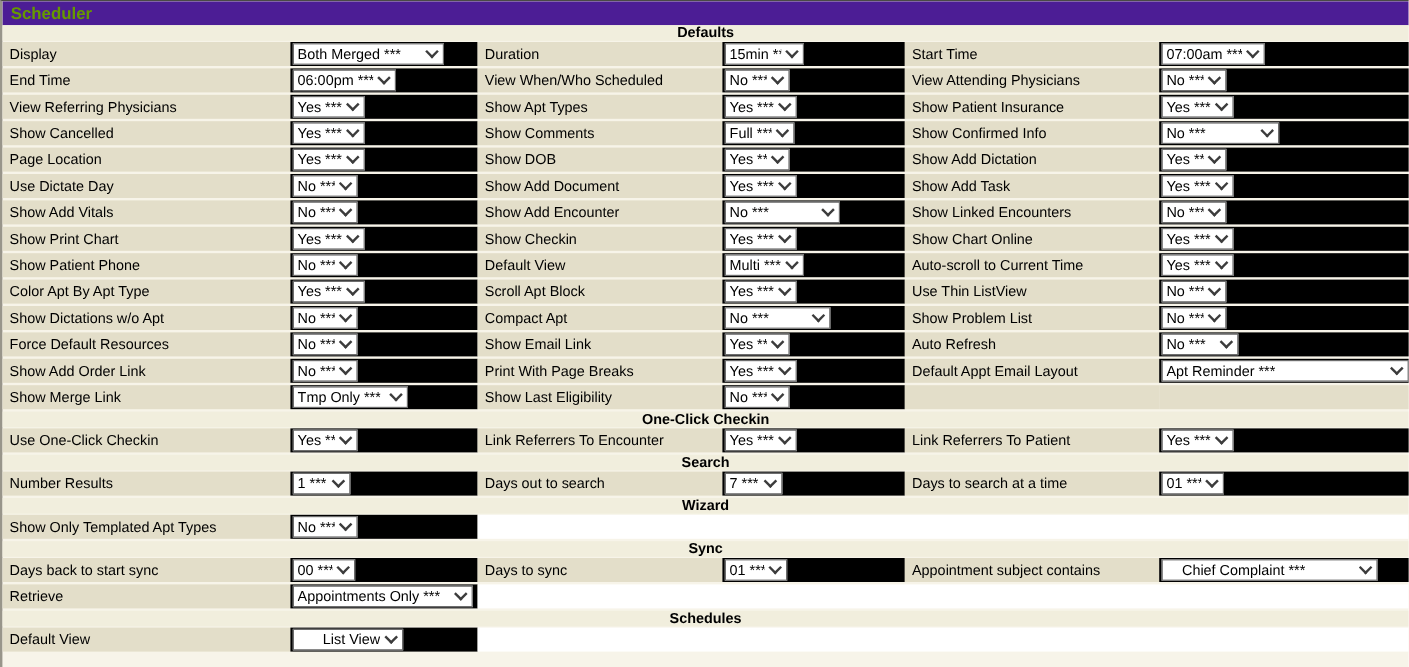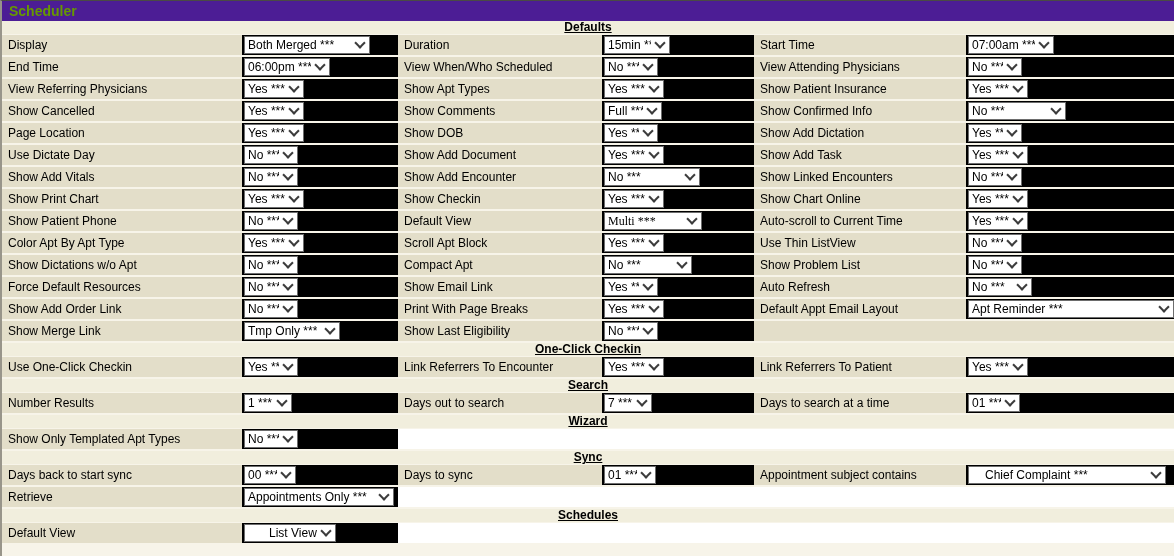--- a/index.html
+++ b/index.html
@@ -9,21 +9,21 @@
     border-top:1px solid #4a4a45;border-left:2px solid #98958a;
     font-family:"Liberation Sans",sans-serif;color:#000;
   }
   .title-bar{height:20px;background:#4c1d95;}
   .title-bar span{
     display:inline-block;padding:2px 0 0 7px;
     font-size:14px;font-weight:bold;color:#669900;
   }
   .sec-hdr{
     height:13px;line-height:13px;margin-bottom:1px;background:#F1EEDD;
-    text-align:center;font-size:12px;font-weight:bold;text-decoration:underline;
+    text-align:center;font-size:12px;font-weight:bold;
   }
   .sec-gap{margin-top:2px;}
   .row{height:20px;margin-bottom:2px;display:flex;}
   .cell-l{
     background:#E3DEC9;font-size:12px;line-height:20px;padding-left:6px;
     box-sizing:border-box;white-space:nowrap;overflow:hidden;flex:none;
   }
   .cell-v{background:#000000;box-sizing:border-box;flex:none;}
   .cell-v.tan{background:#E3DEC9;}
   .rest-white{background:#ffffff;flex:1;}
@@ -239,21 +239,21 @@
       <div class="row">
         <div class="cell-l w-l0">Show Patient Phone</div>
         <div class="cell-v w-v0">
           <div class="sel" style="width: 54px;">
             <span class="txt">No ***</span>
             <span class="chev"></span>
           </div>
         </div>
         <div class="cell-l w-l1">Default View</div>
         <div class="cell-v w-v1">
-          <div class="sel" style="width: 98px; font-family: Liberation Serif, serif;">
+          <div class="sel" style="width: 66px;">
             <span class="txt">Multi ***</span>
             <span class="chev"></span>
           </div>
         </div>
         <div class="cell-l w-l2">Auto-scroll to Current Time</div>
         <div class="cell-v w-v2">
           <div class="sel" style="width: 60px;">
             <span class="txt">Yes ***</span>
             <span class="chev"></span>
           </div>
@@ -439,21 +439,21 @@
         </div>
         <div class="cell-l w-l1">Days to sync</div>
         <div class="cell-v w-v1">
           <div class="sel" style="width: 52px;">
             <span class="txt">01 ***</span>
             <span class="chev"></span>
           </div>
         </div>
         <div class="cell-l w-l2">Appointment subject contains</div>
         <div class="cell-v w-v2">
-          <div class="sel" style="width: 198px; padding-left: 16px;">
+          <div class="sel" style="width: 180px; padding-left: 16px;">
             <span class="txt">Chief Complaint ***</span>
             <span class="chev"></span>
           </div>
         </div>
       </div>
       <div class="row">
         <div class="cell-l w-l0">Retrieve</div>
         <div class="cell-v w-v0">
           <div class="sel" style="width: 150px;">
             <span class="txt">Appointments Only ***</span>

